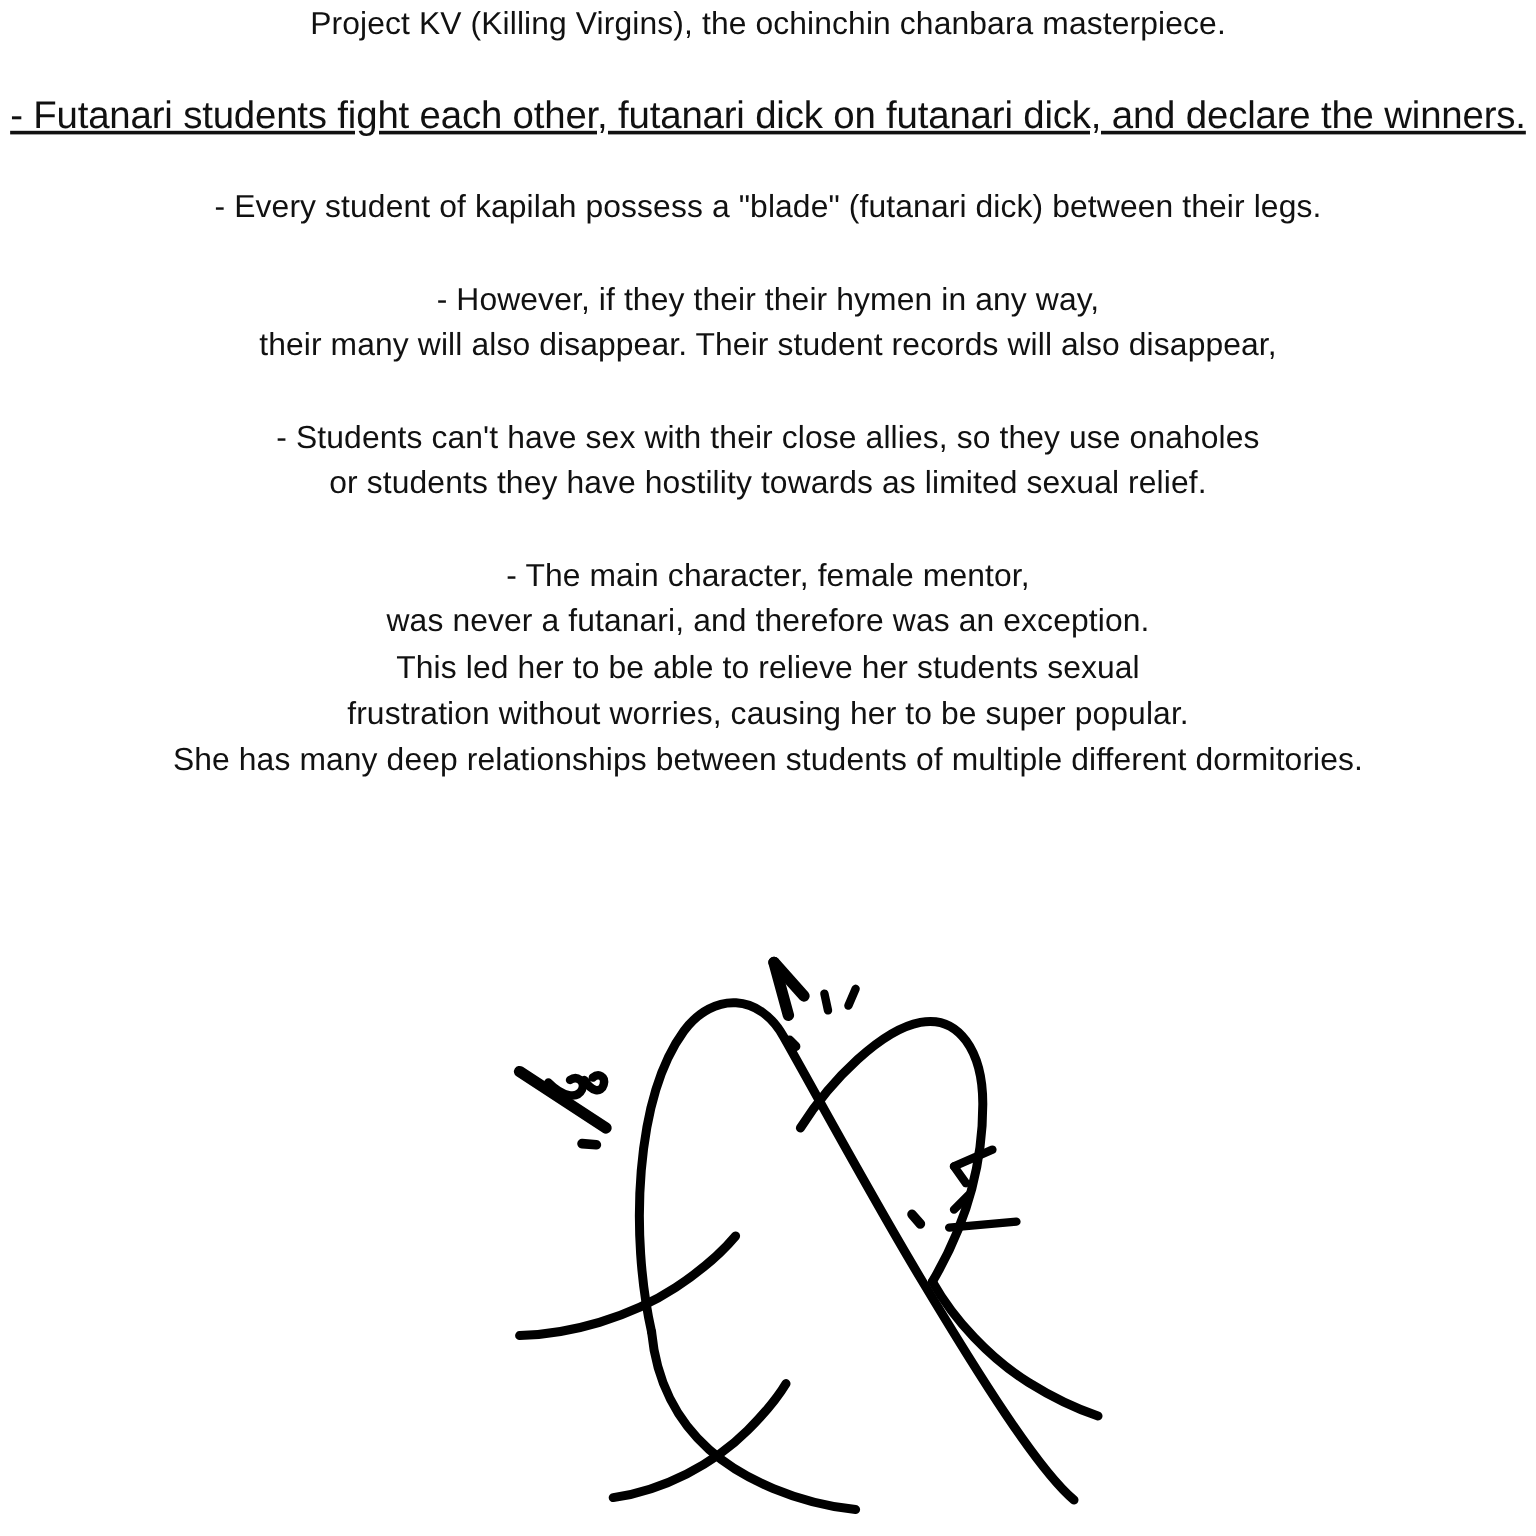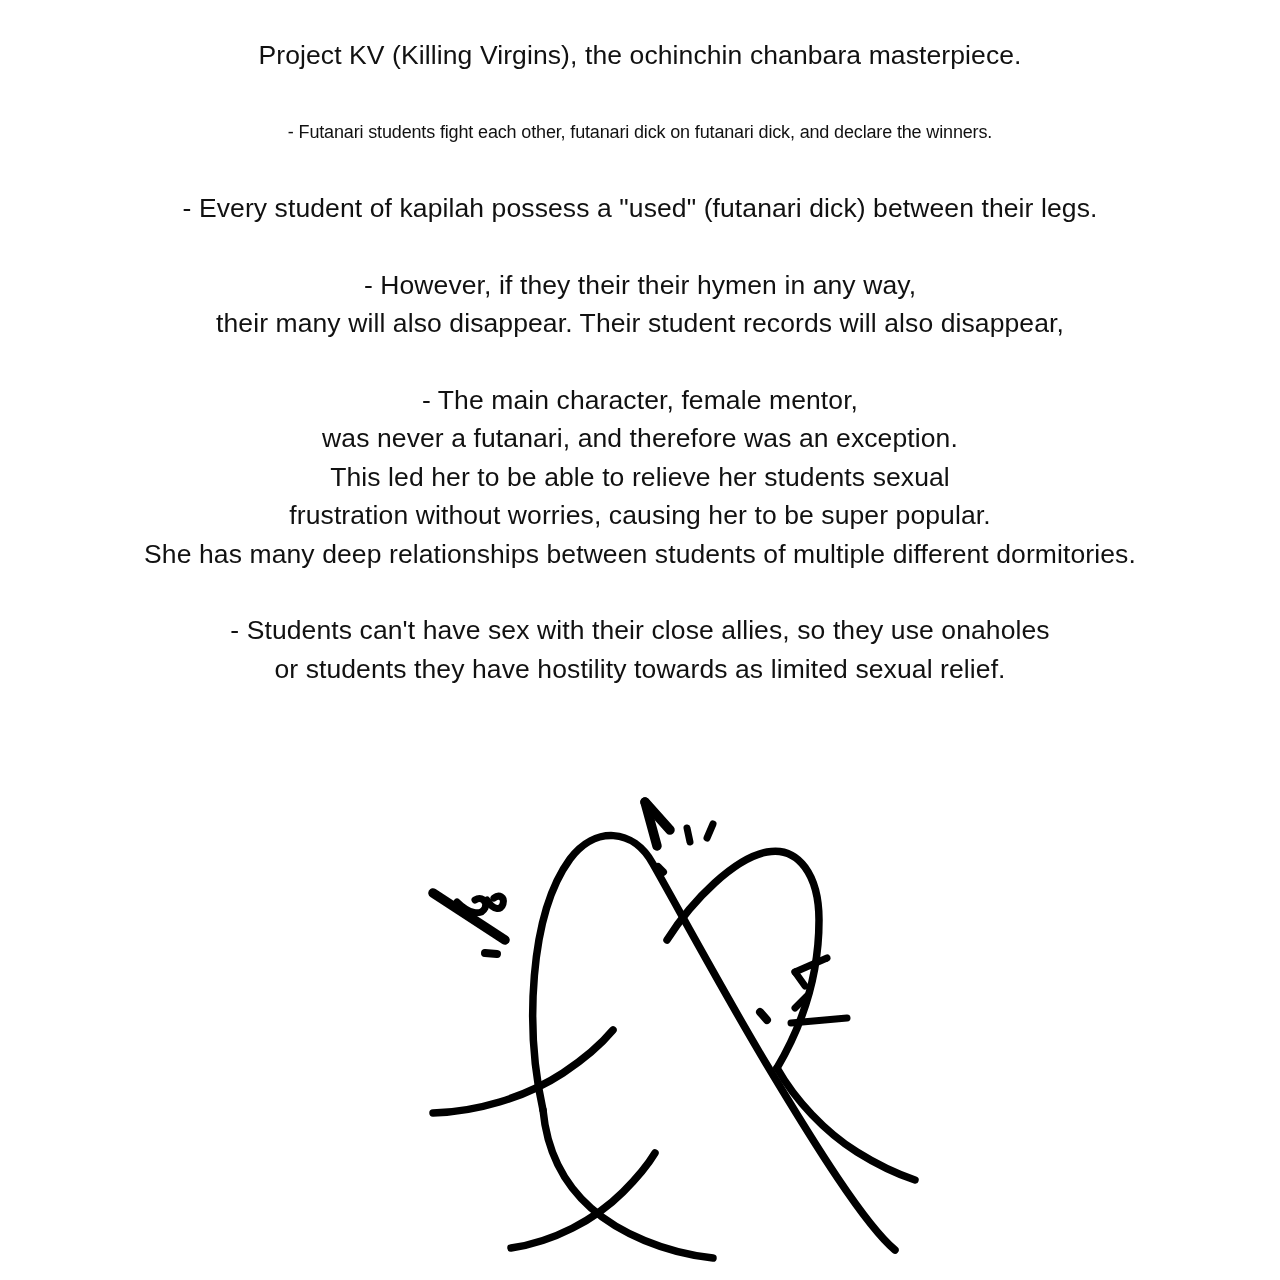--- a/index.html
+++ b/index.html
@@ -22,21 +22,20 @@
     height: 1280px;
   }
 
   
   .text-block {
     position: absolute;
     left: 0;
     top: 0;
     width: 1280px;
     text-align: center;
-    padding-top: 36px;
     box-sizing: border-box;
   }
 
   .para {
     margin: 0;
     padding: 0;
   }
 
   .line {
     display: block;
@@ -48,22 +47,23 @@
   }
 
   .para + .para {
     margin-top: 38px;
   }
 
   .para-1 .line { font-size: 26.5px; }
 
   
   .para-2 .line {
-    font-size: 18px;
+    font-size: 32px;
     letter-spacing: -0.15px;
+    text-decoration: underline;
   }
 
   
   .drawing {
     position: absolute;
     left: 395px;
     top: 780px;
     width: 530px;
     height: 500px;
   }
@@ -92,39 +92,39 @@
 
     <div class="para para-1">
       <span class="line">Project KV (Killing Virgins), the ochinchin chanbara masterpiece.</span>
     </div>
 
     <div class="para para-2">
       <span class="line">- Futanari students fight each other, futanari dick on futanari dick, and declare the winners.</span>
     </div>
 
     <div class="para para-3">
-      <span class="line">- Every student of kapilah possess a "used" (futanari dick) between their legs.</span>
+      <span class="line">- Every student of kapilah possess a "blade" (futanari dick) between their legs.</span>
     </div>
 
     <div class="para para-4">
       <span class="line">- However, if they their their hymen in any way,</span>
       <span class="line">their many will also disappear. Their student records will also disappear,</span>
+    </div>
+
+    <div class="para para-5">
+      <span class="line">- Students can't have sex with their close allies, so they use onaholes</span>
+      <span class="line">or students they have hostility towards as limited sexual relief.</span>
     </div>
 
     <div class="para para-6">
       <span class="line">- The main character, female mentor,</span>
       <span class="line">was never a futanari, and therefore was an exception.</span>
       <span class="line">This led her to be able to relieve her students sexual</span>
       <span class="line">frustration without worries, causing her to be super popular.</span>
       <span class="line">She has many deep relationships between students of multiple different dormitories.</span>
-    </div>
-
-    <div class="para para-5">
-      <span class="line">- Students can't have sex with their close allies, so they use onaholes</span>
-      <span class="line">or students they have hostility towards as limited sexual relief.</span>
     </div>
 
   </div>
 
   <div class="drawing">
     <svg viewBox="0 0 530 500" xmlns="http://www.w3.org/2000/svg">
 
       <path class="ink blade" d="M 148 330
                C 130 250, 134 135, 175 79
                C 200 46, 238 48, 258 84

